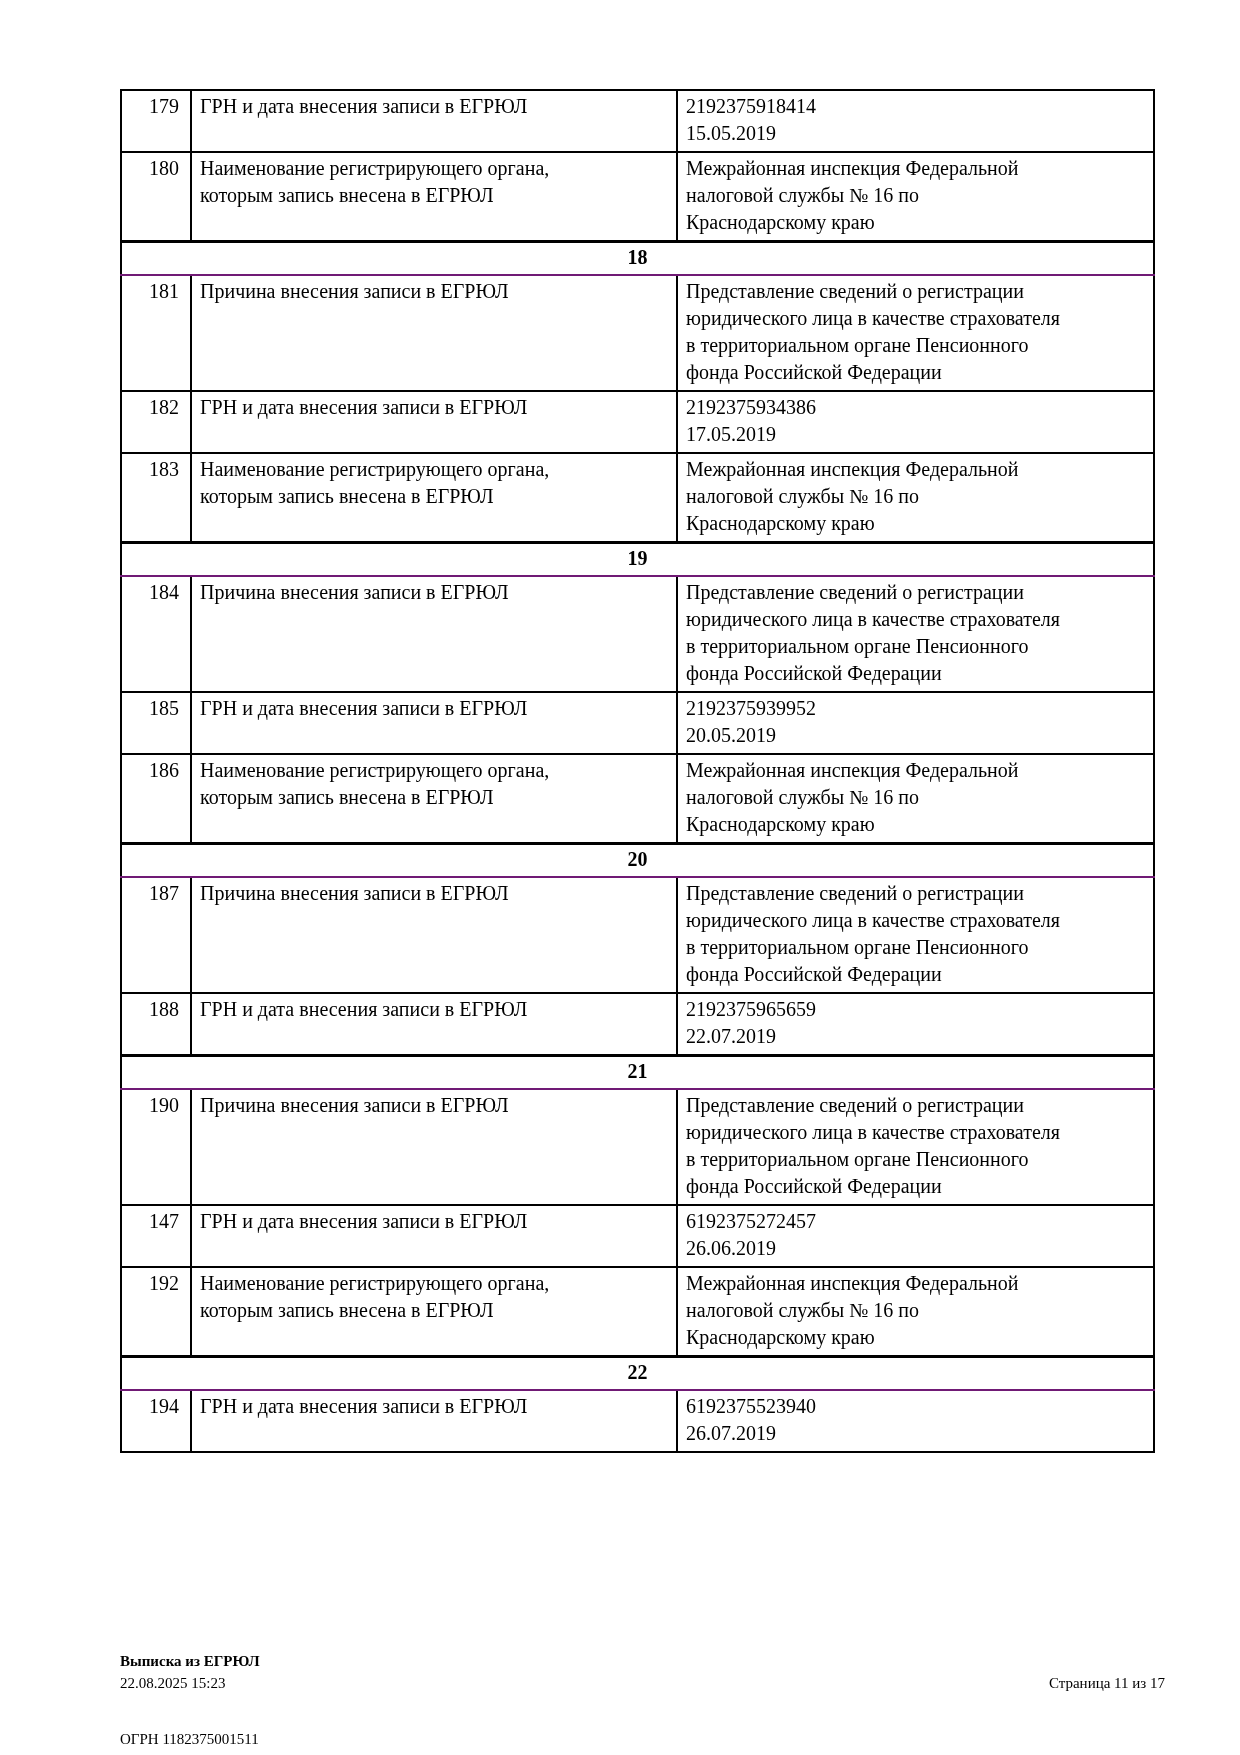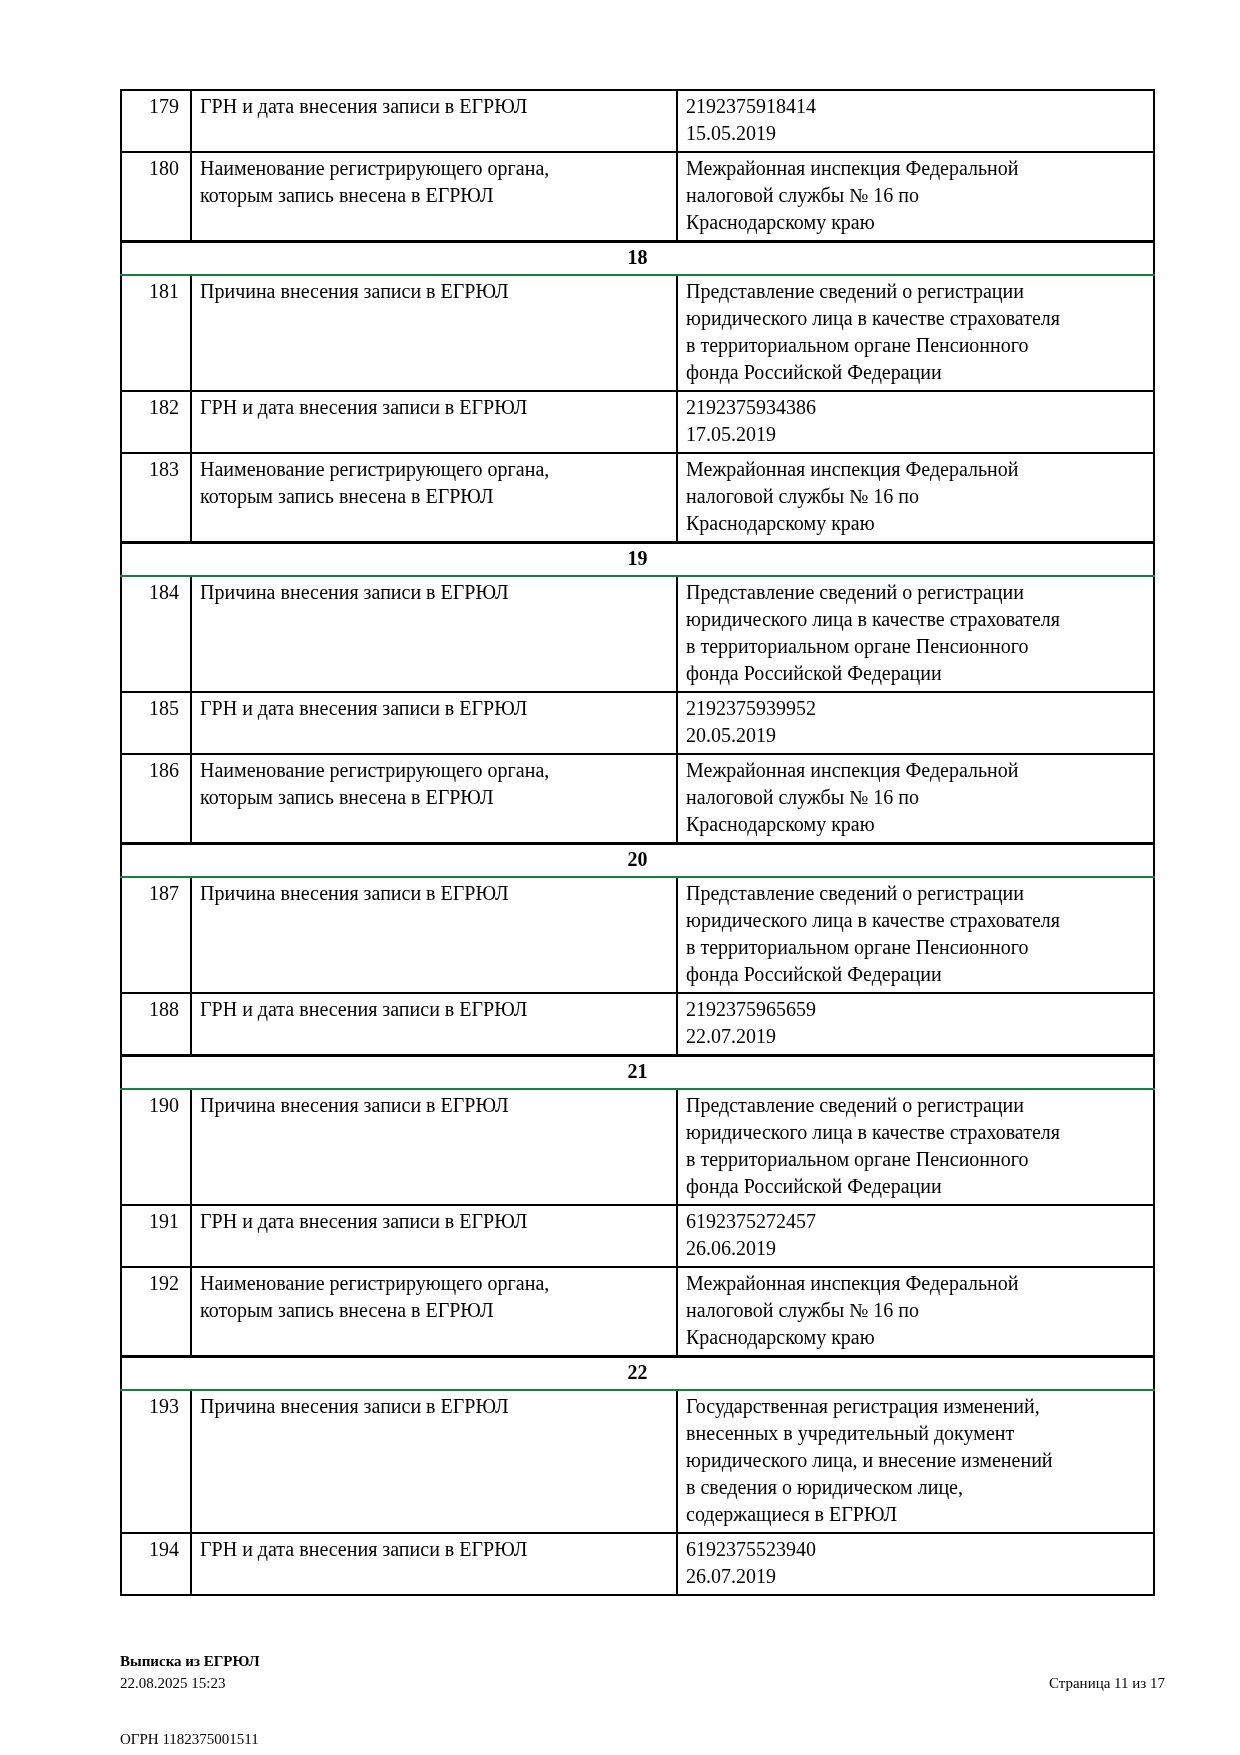--- a/index.html
+++ b/index.html
@@ -16,21 +16,21 @@
     vertical-align:top;
     font-size:20px;
     line-height:27px;
     padding:2px 8px 4px 8px;
     white-space:pre-line;
     overflow:hidden;
   }
   td.num { text-align:center; padding-left:18px; padding-right:2px; }
   td.section-cell {
     text-align:center; font-weight:bold; white-space:normal;
-    border-top:3px solid #000; border-bottom:2px solid #15803d;
+    border-top:3px solid #000; border-bottom:2px solid #701a75;
     padding-top:1px; padding-bottom:3px;
   }
 
   .footer { position:absolute; left:120px; top:1650px; width:1048px; font-size:15px;font-family:Liberation Serif, serif; }
   .f-title { font-weight:bold; line-height:22px; }
   .f-line2 { position:relative; line-height:22px; height:22px; }
   .f-datetime { position:absolute; left:0; top:0; }
   .f-ogrn { position:absolute; left:0; right:0; top:12px; text-align:left;margin-top:44px; }
   .f-page { position:absolute; right:3px; top:0; }
 </style>
@@ -132,44 +132,35 @@
         </tr>
         <tr>
           <td class="num">190</td>
           <td class="label">Причина внесения записи в ЕГРЮЛ</td>
           <td class="value">Представление сведений о регистрации
 юридического лица в качестве страхователя
 в территориальном органе Пенсионного
 фонда Российской Федерации</td>
         </tr>
         <tr>
-          <td class="num">191</td>
+          <td class="num">147</td>
           <td class="label">ГРН и дата внесения записи в ЕГРЮЛ</td>
           <td class="value">6192375272457
 26.06.2019</td>
         </tr>
         <tr>
           <td class="num">192</td>
           <td class="label">Наименование регистрирующего органа,
 которым запись внесена в ЕГРЮЛ</td>
           <td class="value">Межрайонная инспекция Федеральной
 налоговой службы № 16 по
 Краснодарскому краю</td>
         </tr>
         <tr>
           <td colspan="3" class="section-cell">22</td>
-        </tr>
-        <tr>
-          <td class="num">193</td>
-          <td class="label">Причина внесения записи в ЕГРЮЛ</td>
-          <td class="value">Государственная регистрация изменений,
-внесенных в учредительный документ
-юридического лица, и внесение изменений
-в сведения о юридическом лице,
-содержащиеся в ЕГРЮЛ</td>
         </tr>
         <tr>
           <td class="num">194</td>
           <td class="label">ГРН и дата внесения записи в ЕГРЮЛ</td>
           <td class="value">6192375523940
 26.07.2019</td>
         </tr>
       </tbody>
   </table>
 

